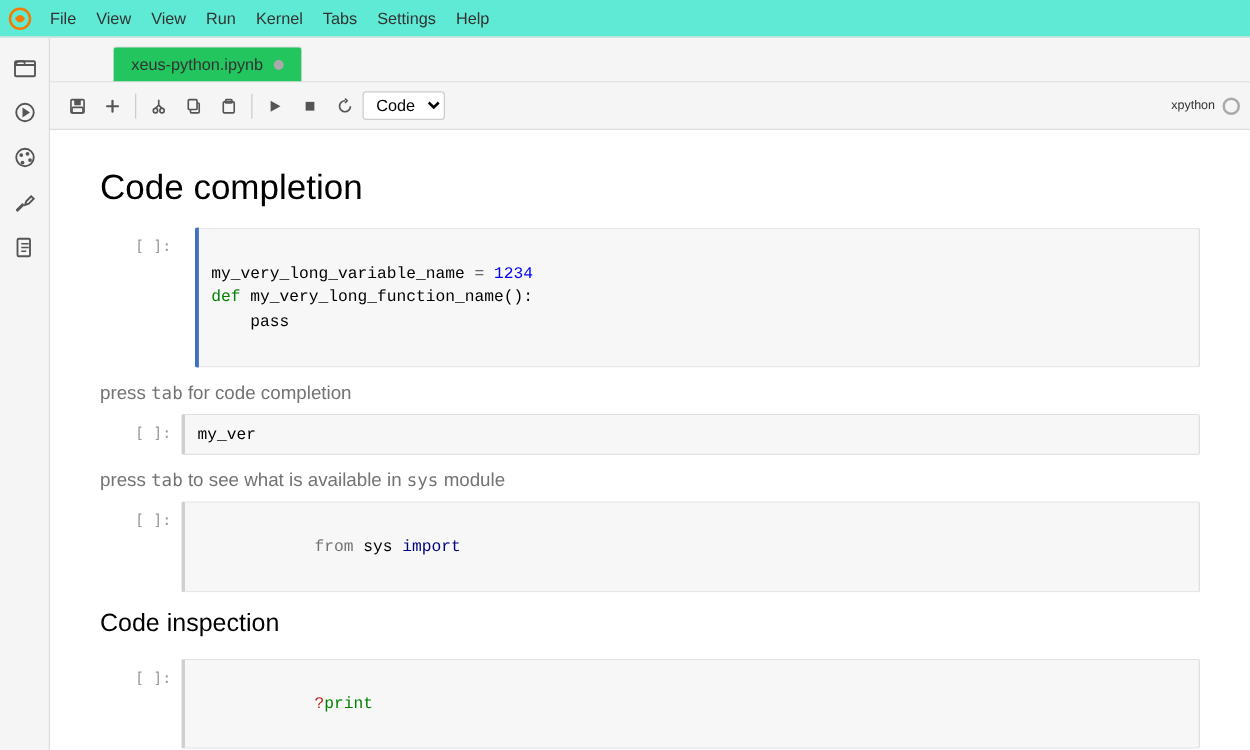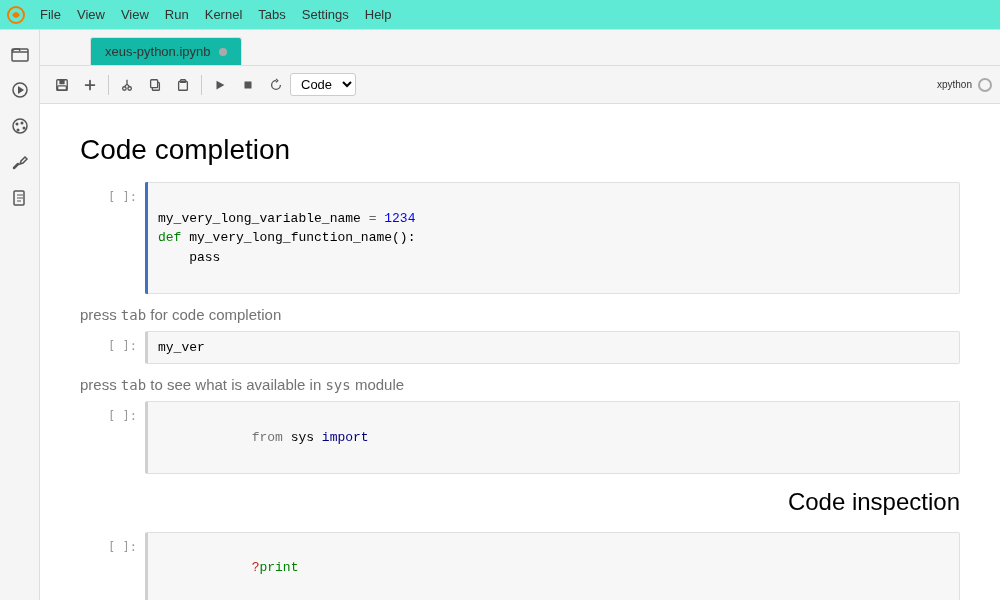--- a/index.html
+++ b/index.html
@@ -6,21 +6,21 @@
     body { font-family: -apple-system, BlinkMacSystemFont, 'Segoe UI', sans-serif; background: #f5f5f5; width: 1000px; height: 600px; overflow: hidden; display: flex; flex-direction: column; }
 
     
     .menubar { background: #5eead4; border-bottom: 1px solid #ddd; display: flex; align-items: center; padding: 0 4px; height: 30px; flex-shrink: 0; }
     .menubar-logo { width: 24px; height: 24px; margin-right: 4px; display: flex; align-items: center; justify-content: center; }
     .menubar-logo svg { width: 20px; height: 20px; }
     .menu-item { padding: 2px 8px; font-size: 13px; cursor: pointer; color: #333; }
 
     
     .tab-bar { background: #f5f5f5; border-bottom: 1px solid #ddd; display: flex; align-items: flex-end; padding: 0 0 0 50px; height: 36px; flex-shrink: 0; }
-    .tab { background: #14b8a6; border: 1px solid #ddd; border-bottom: none; padding: 6px 14px; font-size: 13px; display: flex; align-items: center; gap: 8px; cursor: pointer; border-radius: 3px 3px 0 0; }
+    .tab { background: #22c55e; border: 1px solid #ddd; border-bottom: none; padding: 6px 14px; font-size: 13px; display: flex; align-items: center; gap: 8px; cursor: pointer; border-radius: 3px 3px 0 0; }
     .tab-title { font-size: 13px; color: #333; }
     .tab-dot { width: 8px; height: 8px; background: #aaa; border-radius: 50%; display: inline-block; }
 
     
     .toolbar { background: #f5f5f5; border-bottom: 1px solid #ddd; display: flex; align-items: center; padding: 4px 8px; gap: 0; height: 38px; flex-shrink: 0; }
     .toolbar-btn { background: none; border: 1px solid transparent; border-radius: 3px; padding: 3px 6px; cursor: pointer; font-size: 14px; color: #555; display: flex; align-items: center; justify-content: center; width: 28px; height: 28px; }
     .toolbar-sep { width: 1px; height: 20px; background: #ccc; margin: 0 4px; }
     .cell-type-select { border: 1px solid #ccc; border-radius: 3px; padding: 2px 6px; font-size: 13px; background: #fff; cursor: pointer; }
     .kernel-area { margin-left: auto; display: flex; align-items: center; gap: 6px; font-size: 10px; color: #333; }
     .kernel-status { width: 14px; height: 14px; border-radius: 50%; border: 2px solid #aaa; display: inline-block; }
@@ -29,21 +29,21 @@
     .app-layout { display: flex; flex: 1; overflow: hidden; }
     .sidebar { width: 40px; background: #f5f5f5; border-right: 1px solid #ddd; display: flex; flex-direction: column; align-items: center; padding: 8px 0; gap: 4px; flex-shrink: 0; }
     .sidebar-icon { width: 32px; height: 32px; display: flex; align-items: center; justify-content: center; cursor: pointer; border-radius: 4px; font-size: 16px; color: #555; }
 
     
     .notebook-content { flex: 1; overflow-y: auto; background: #fff; padding: 20px 0; }
     .nb-inner { max-width: 920px; margin: 0 auto; padding: 0 20px; }
 
     
     .nb-heading { font-size: 28px; font-weight: 400; color: #000; padding: 10px 0 16px 0; }
-    .nb-heading-2 { font-size: 24px; font-weight: 400; color: #000; padding: 10px 0 16px 0; text-align: right; }
+    .nb-heading-2 { font-size: 20px; font-weight: 400; color: #000; padding: 10px 0 16px 0; }
 
     
     .nb-text { font-size: 15px; color: #737373; padding: 8px 0; }
     .nb-text code { font-family: monospace; font-size: 14px; background: transparent; }
 
     
     .cell-wrapper { display: flex; align-items: flex-start; gap: 0; margin-bottom: 4px; }
     .cell-prompt { width: 65px; flex-shrink: 0; font-size: 12px; font-family: monospace; color: #999; padding-top: 8px; text-align: right; padding-right: 8px; }
     .cell-input { flex: 1; background: #f7f7f7; border: 1px solid #e0e0e0; border-left: 3px solid #cfcfcf; border-radius: 2px; padding: 6px 10px; font-family: 'Courier New', monospace; font-size: 13px; line-height: 1.5; white-space: pre; }
     .cell-input.active { border-left: 3px solid #4070c0; }
@@ -175,21 +175,21 @@
       </div>
     </div>
 
     <div class="notebook-content">
       <div class="nb-inner">
 
         <h1 class="nb-heading">Code completion</h1>
 
         <div class="cell-wrapper">
           <div class="cell-prompt">[ ]:</div>
-          <div style="flex:1; position:relative;">
+          <div style="flex:1; position:relative;margin-left:11px;">
             <div style="position:absolute; left:0; top:0; bottom:0; width:3px; background:#4070c0; border-radius:2px 0 0 2px;"></div>
             <div class="cell-input active" style="border-left: 3px solid #4070c0; padding-left: 10px;">
 <span style="color:#000;">my_very_long_variable_name</span><span style="color:#666;"> = </span><span style="color:#0000ff;">1234</span>
 <span style="color:#008000;">def </span><span style="color:#000;">my_very_long_function_name</span><span style="color:#000;">():</span>
 <span style="color:#000;">    pass</span>
             </div>
           </div>
         </div>
 
         <p class="nb-text">

